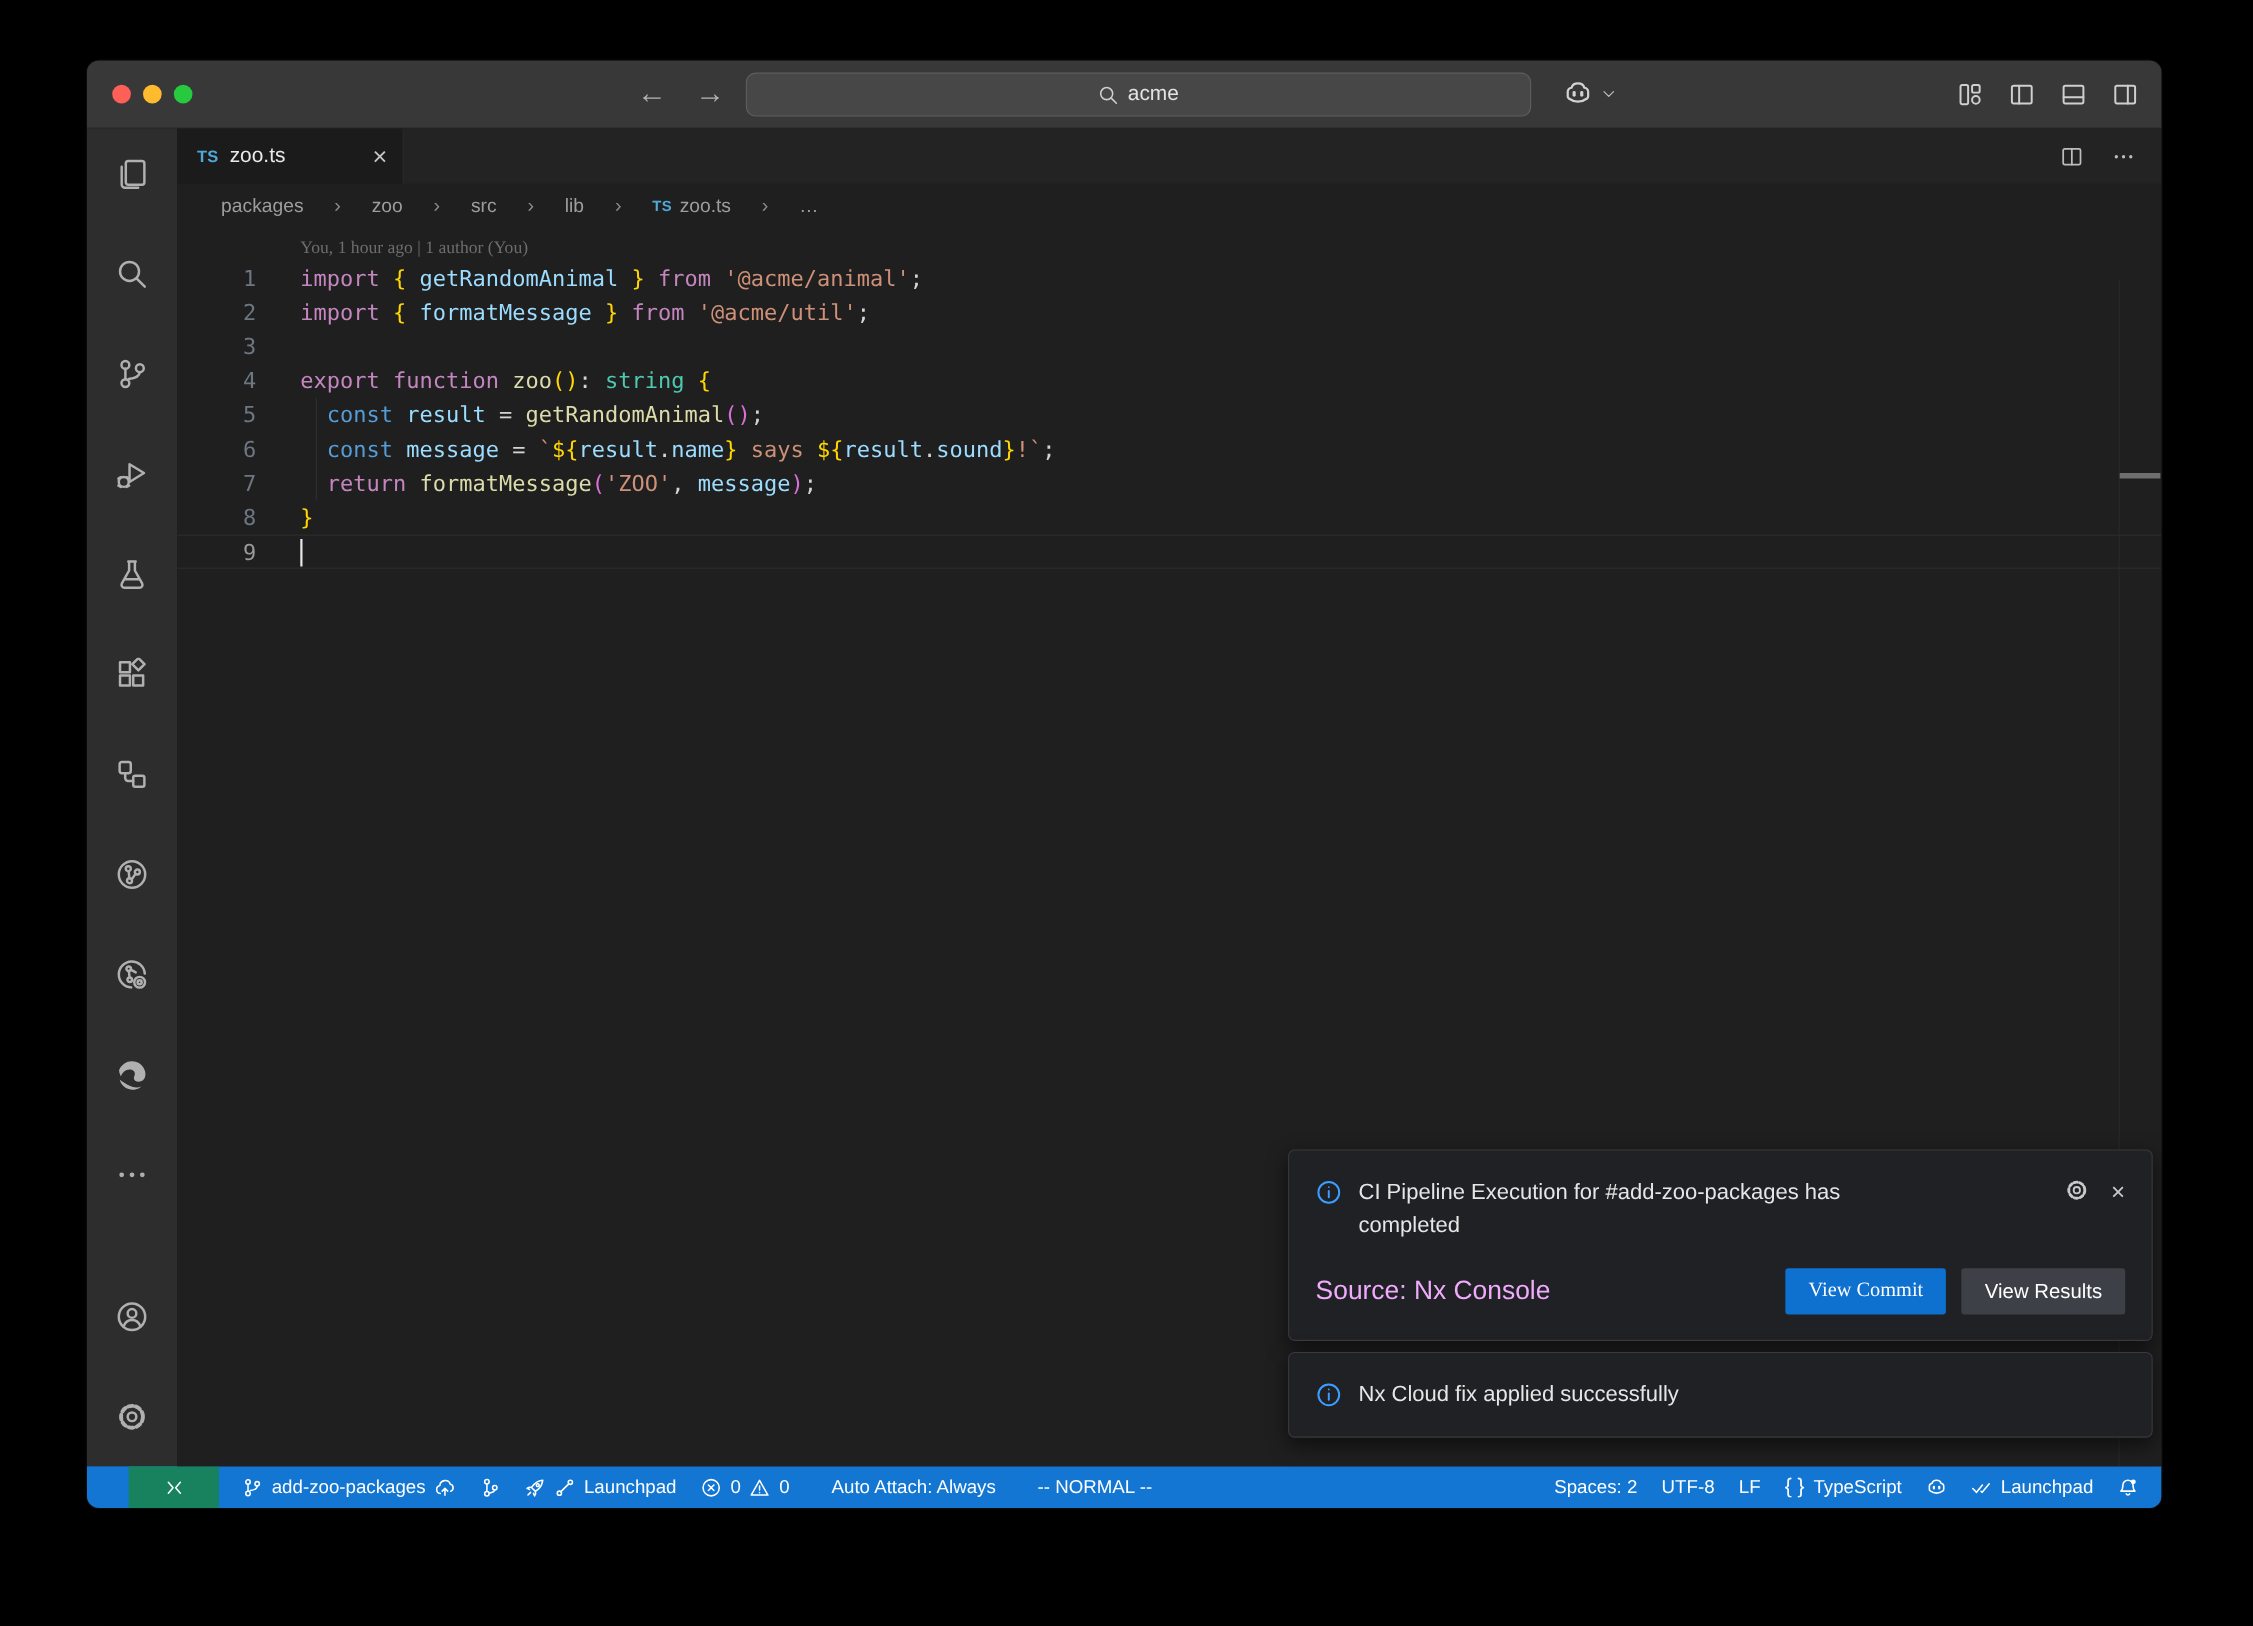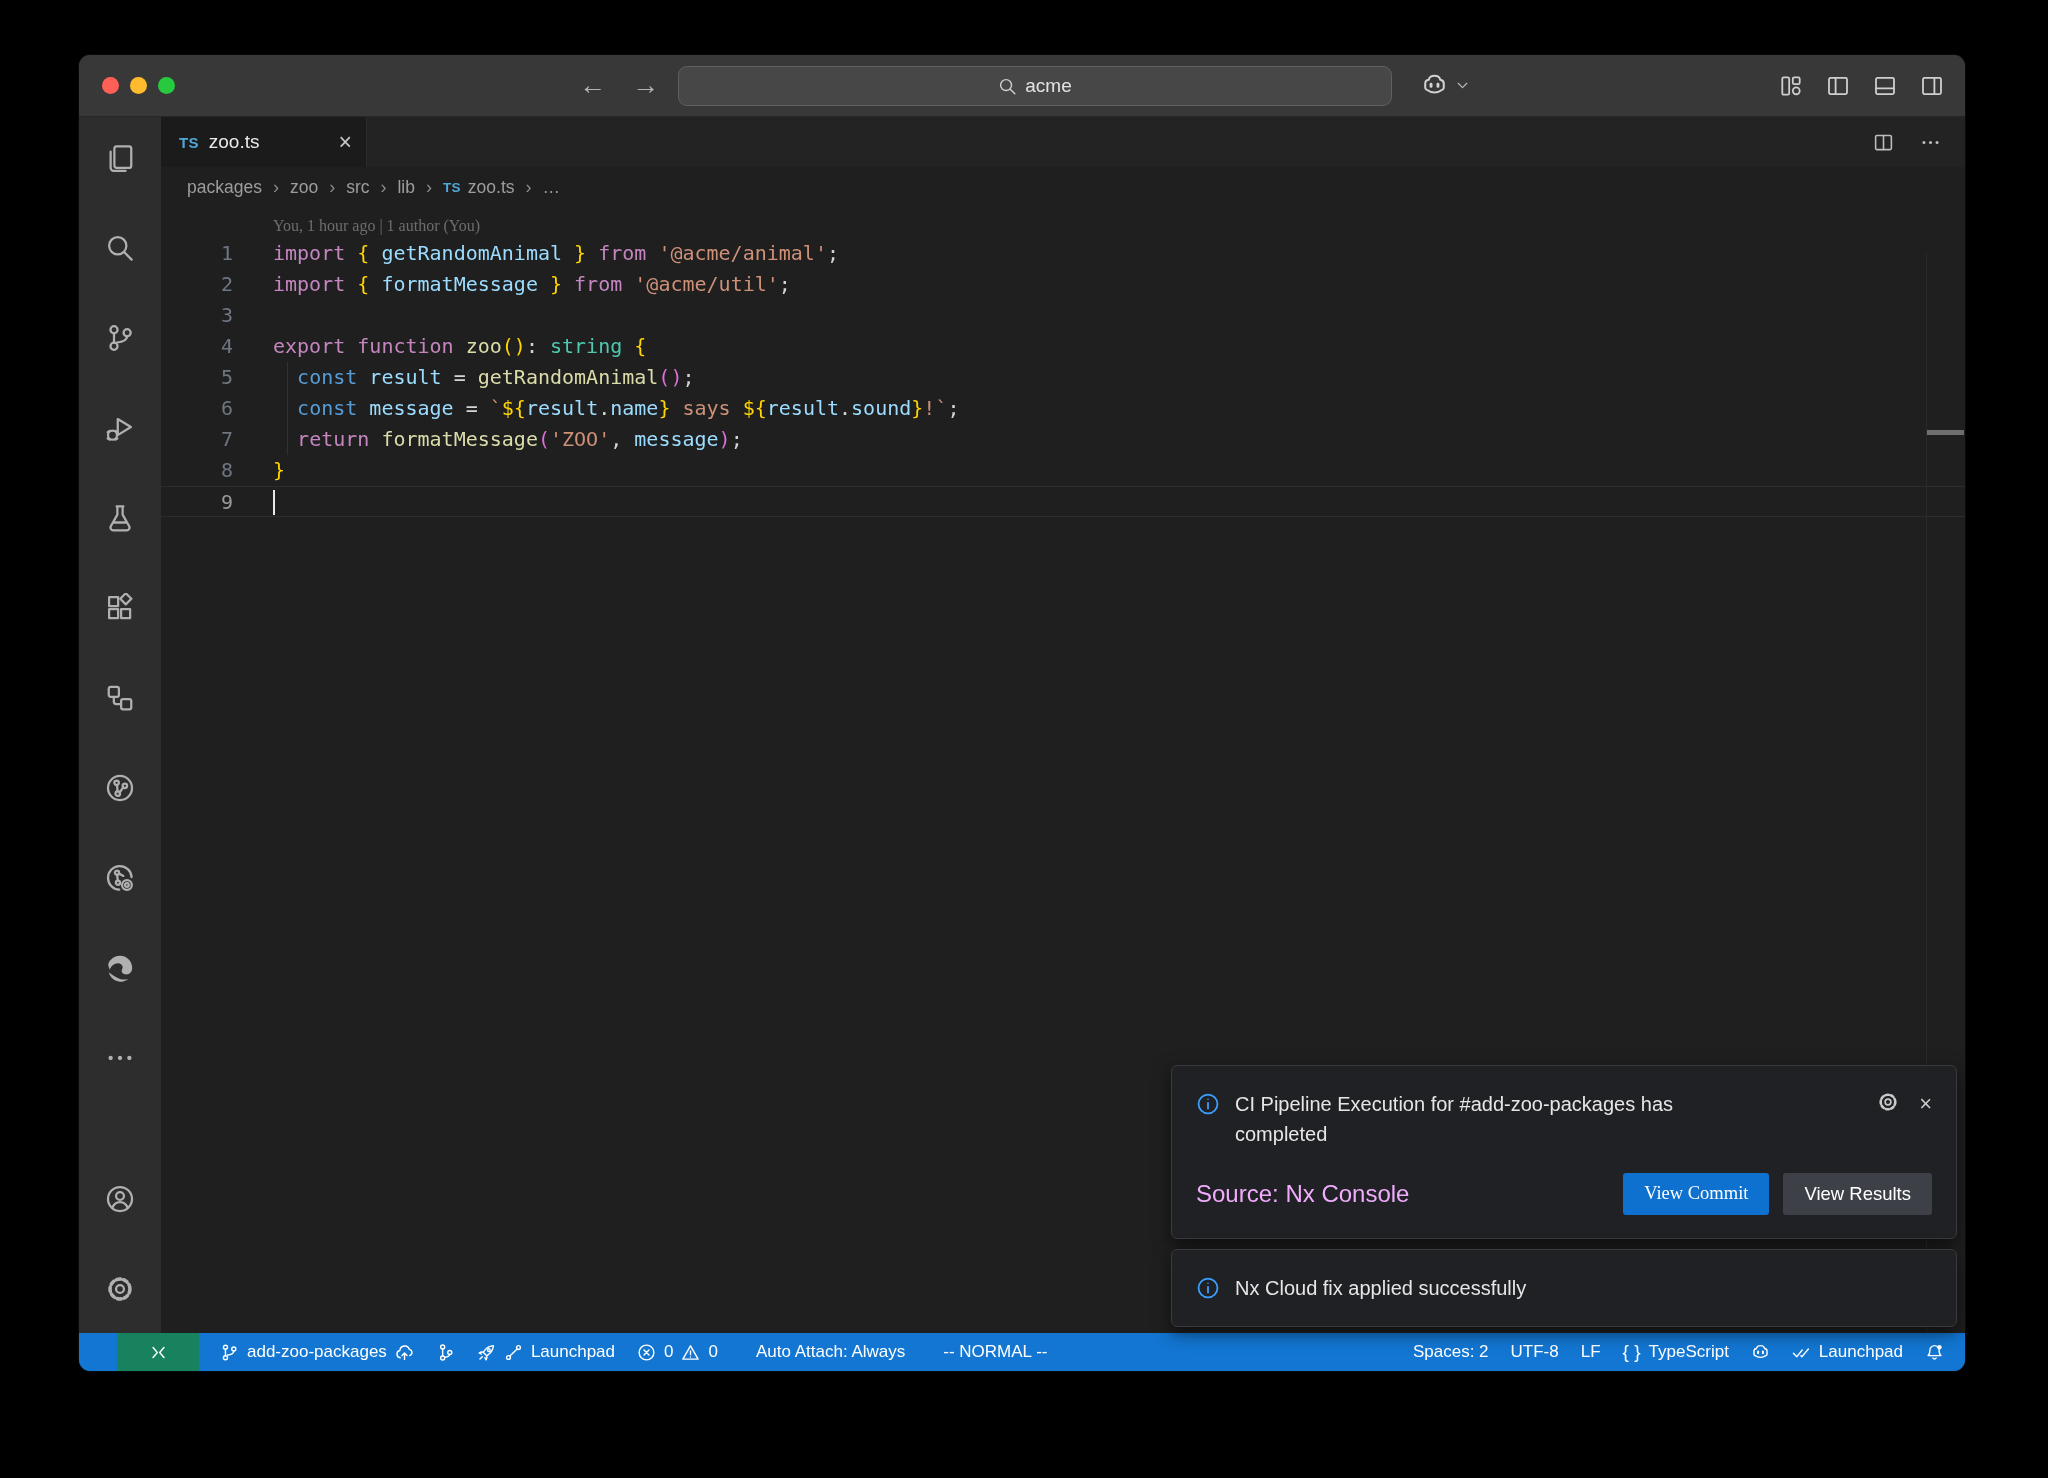--- a/index.html
+++ b/index.html
@@ -26,38 +26,38 @@
   .ab-group{display:flex;flex-direction:column;align-items:center;gap:53px;}
   .ab-btn{color:#b0b0b0;font-size:30px;cursor:default;}
   .ab-spacer{flex:1;}
   
   .editorcol{flex:1;display:flex;flex-direction:column;min-width:0;background:#1f1f20;position:relative;}
   .tabbar{height:50px;background:#232324;display:flex;align-items:stretch;flex:0 0 auto;}
   .tab{width:206px;background:#1b1b1c;display:flex;align-items:center;gap:10px;padding:0 14px 0 18px;border-right:1px solid #2b2b2c;color:#e9e9e9;font-size:19px;}
   .tsbadge{color:#4fa8d8;font-weight:700;font-size:15px;letter-spacing:.3px;}
   .tabclose{margin-left:auto;color:#c6c6c6;font-size:23px;line-height:1;}
   .tabactions{margin-left:auto;display:flex;align-items:center;gap:26px;padding-right:24px;color:#bdbdbd;font-size:21px;}
-  .breadcrumb{height:41px;display:flex;align-items:center;gap:11px;padding-left:26px;color:#9d9d9d;font-size:17.5px;flex:0 0 auto;}
+  .breadcrumb{height:41px;display:flex;align-items:center;gap:28px;padding-left:40px;color:#9d9d9d;font-size:17.5px;flex:0 0 auto;}
   .crumbsep{color:#8b8b8b;font-size:18px;}
   .breadcrumb .tsbadge{font-size:13.5px;}
   
   .code{flex:1;position:relative;font-family:"DejaVu Sans Mono",monospace;font-size:20px;color:#d4d4d4;overflow:hidden;}
   .blame{margin:9px 0 3px 112px;color:#6d6d6d;font-size:16px;font-family:Liberation Serif, serif;}
   .line{display:flex;height:31px;line-height:31px;white-space:pre;position:relative;}
   .gutter{width:72px;flex:0 0 auto;text-align:right;color:#6e7681;}
   .content{margin-left:40px;position:relative;}
   .line.current{border-top:1px solid #2d2d2e;border-bottom:1px solid #2d2d2e;}
   .guide{position:absolute;left:126px;top:0;bottom:0;width:1px;background:#313132;}
   .cursor{position:absolute;left:112px;top:3px;width:2px;height:25px;background:#e8e8e8;}
   .tok-kw{color:#c586c0;} .tok-cs{color:#569cd6;} .tok-vr{color:#9cdcfe;} .tok-fn{color:#dcdcaa;}
   .tok-ty{color:#4ec9b0;} .tok-st{color:#ce9178;} .tok-b1{color:#ffd602;} .tok-b2{color:#da70d6;} .tok-fg{color:#d4d4d4;}
   .minimap-line{position:absolute;right:38px;top:46px;bottom:0;width:1px;background:#2a2a2b;}
   .overview-dash{position:absolute;right:1px;top:222px;width:37px;height:5px;background:#6e6e6e;}
   
-  .toasts{position:absolute;right:8px;bottom:44px;width:786px;display:flex;flex-direction:column;gap:10px;z-index:5;}
+  .toasts{position:absolute;right:8px;bottom:64px;width:786px;display:flex;flex-direction:column;gap:10px;z-index:5;}
   .toast{background:#202124;border:1px solid #3a3a3d;border-radius:6px;box-shadow:0 6px 18px rgba(0,0,0,.55);padding:23px 24px;color:#e6e6e6;font-size:20px;}
   .toast-head{display:flex;gap:15px;align-items:flex-start;}
   .toast-head .info{color:#3b9eff;font-size:24px;margin-top:3px;}
   .toast-msg{line-height:1.5;max-width:510px;flex:1;}
   .toast-ctrls{margin-left:auto;display:flex;gap:20px;color:#c9c9c9;font-size:22px;margin-top:2px;}
   .toast-foot{display:flex;align-items:center;margin-top:24px;}
   .toast-src{color:#f0abfc;font-size:24px;}
   .toast-btns{margin-left:auto;display:flex;gap:14px;}
   .btn{font-size:18.5px;padding:10px 21px;border-radius:3px;color:#fff;cursor:default;}
   .btn.primary{background:#0e70cf;font-family:Liberation Serif, serif;}

